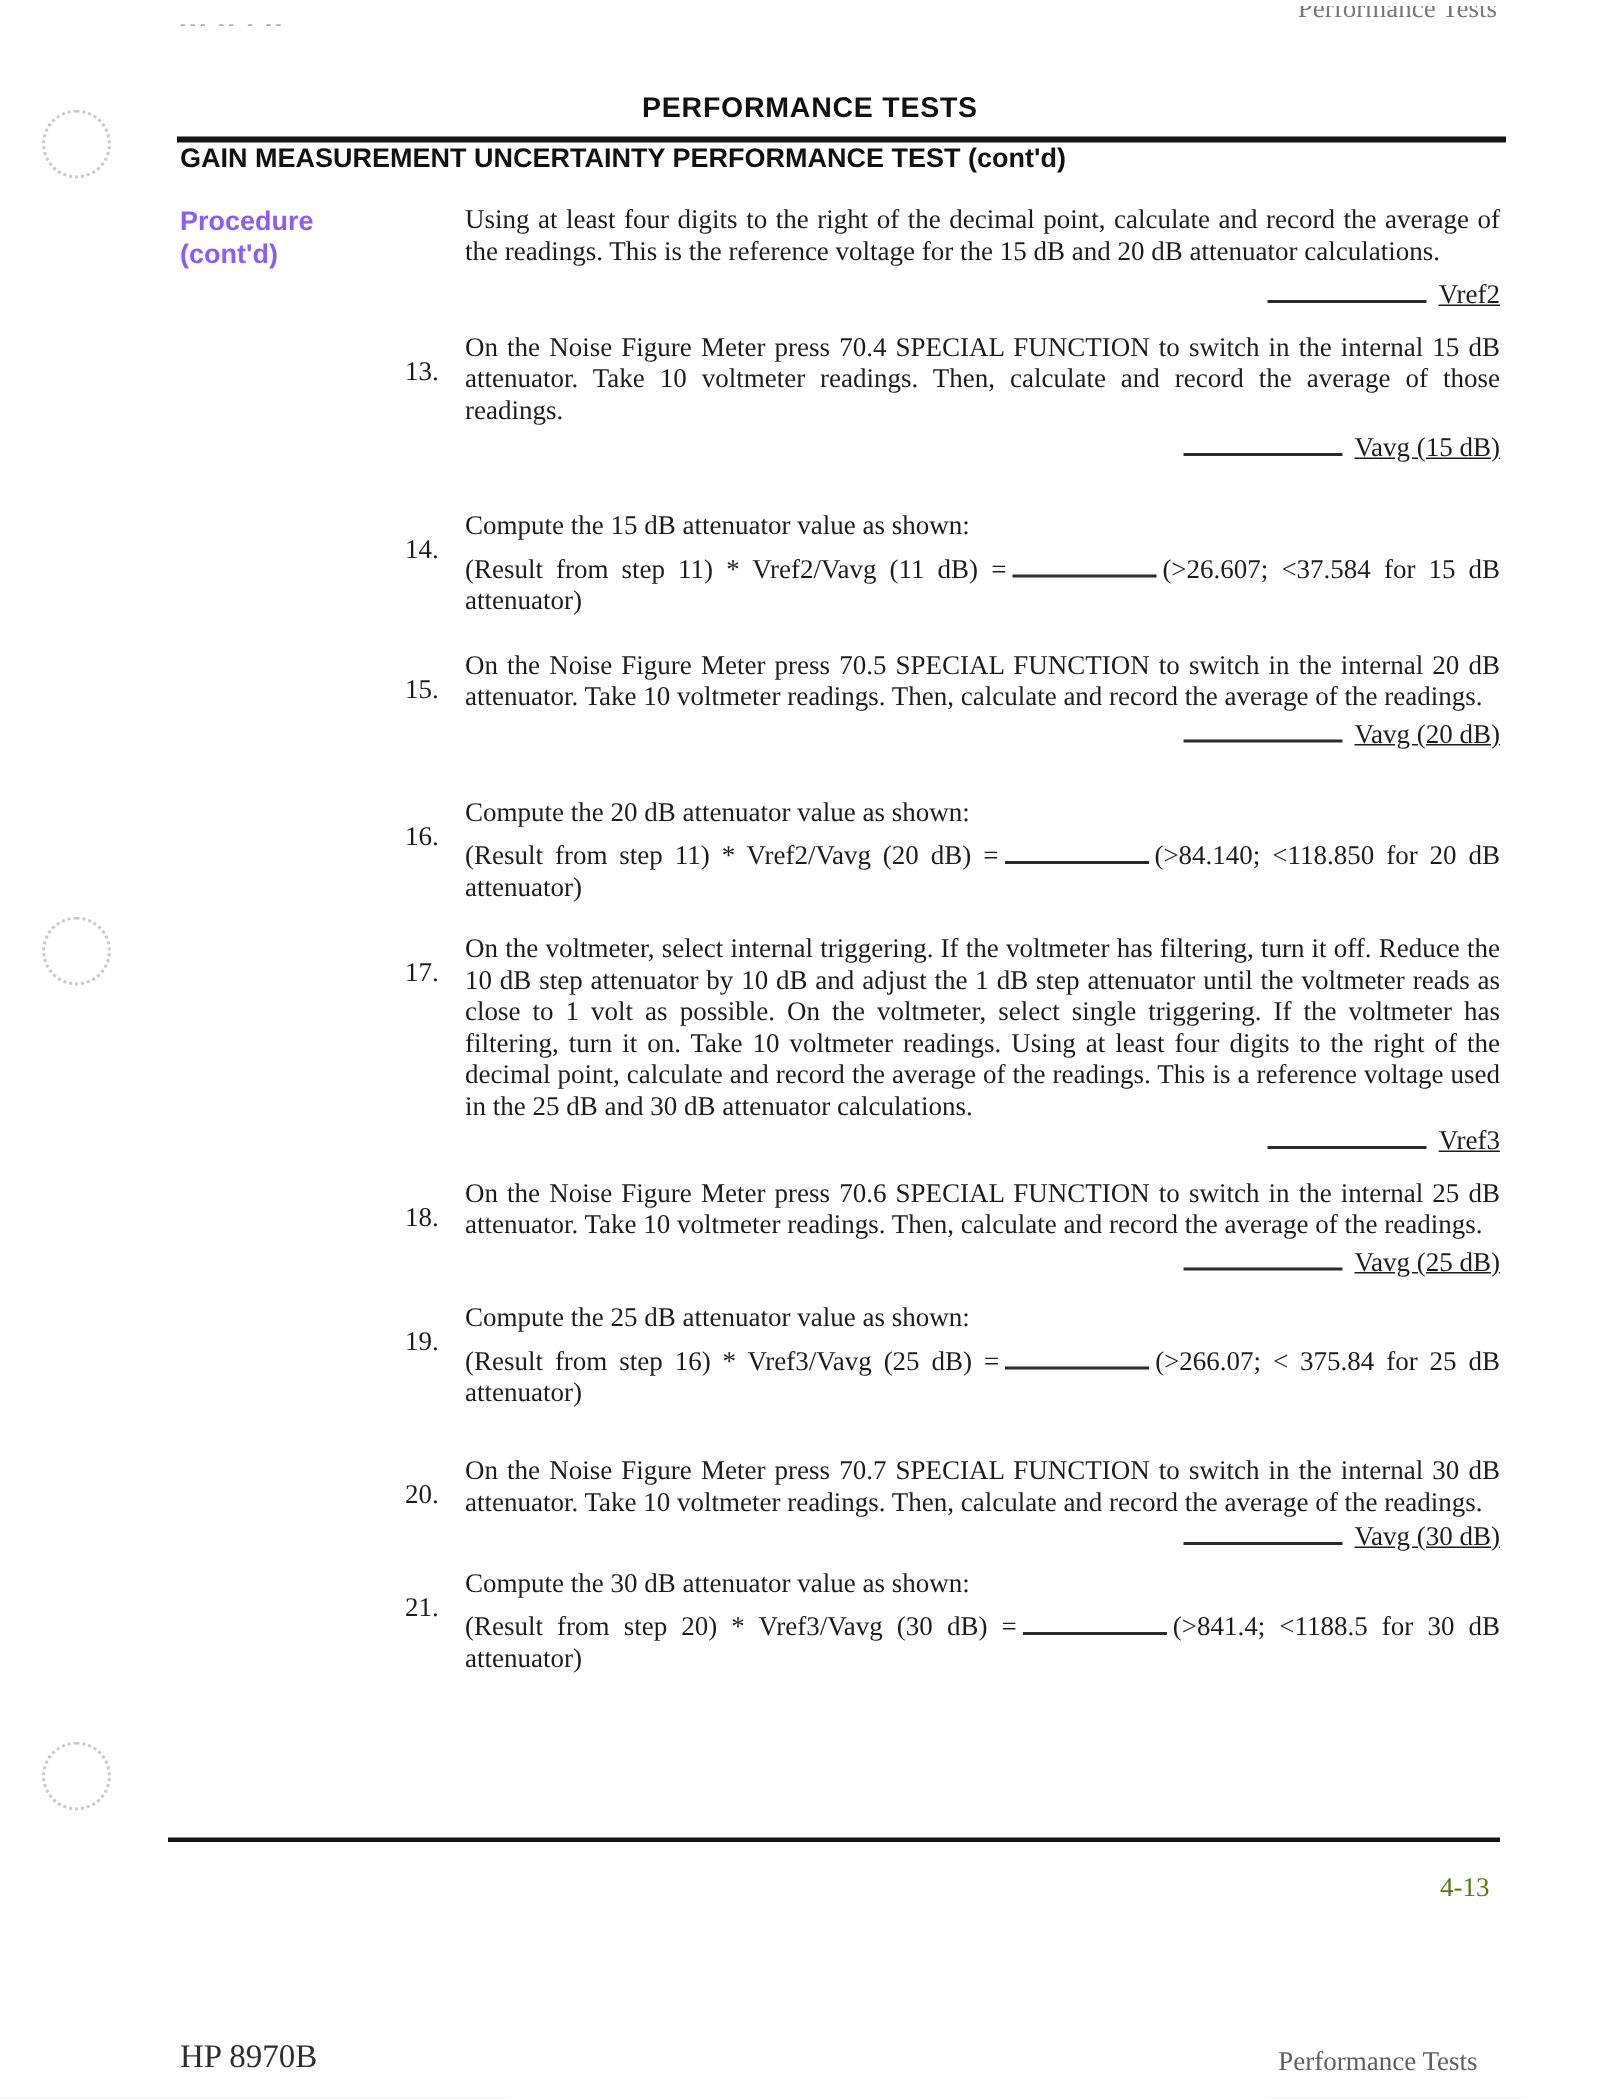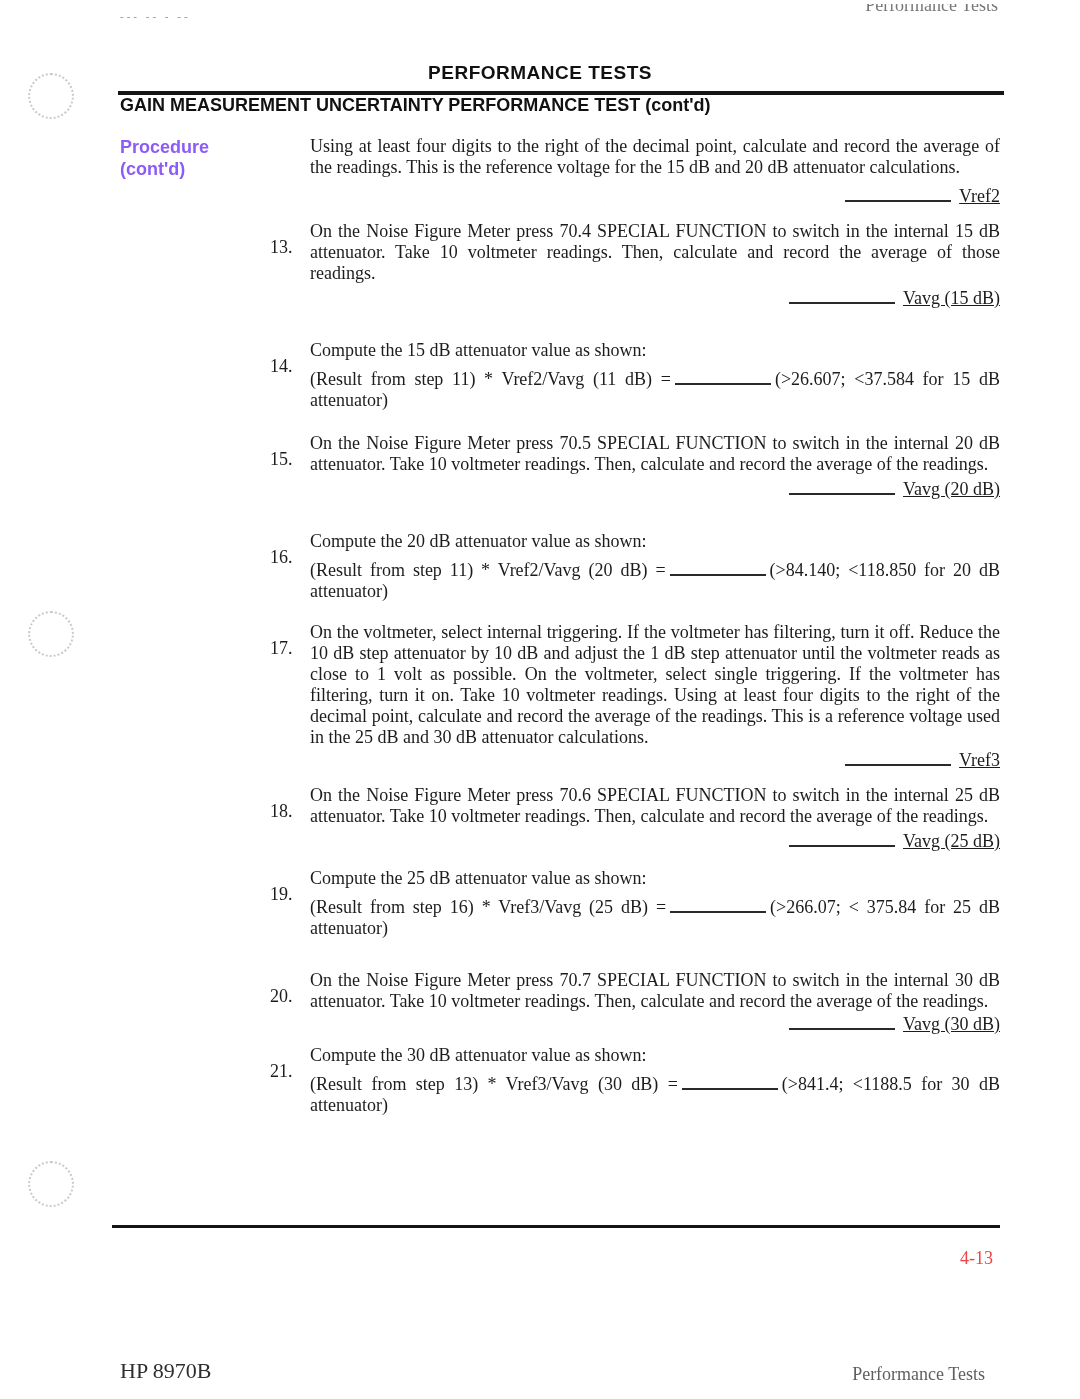--- a/index.html
+++ b/index.html
@@ -83,21 +83,21 @@
   .mt2{margin-top:2px}.mt4{margin-top:4px}.mt8{margin-top:8px}
   .mt10{margin-top:10px}.mt14{margin-top:14px}.mt16{margin-top:16px}
   .mt18{margin-top:31px}.mt20{margin-top:20px}.mt22{margin-top:22px}
 
   .rule-bottom {
     position:absolute; left:112px; top:1225px;
     width:888px; height:3px; background:#151515;
   }
   .page-num {
     position:absolute; right:87px; top:1248px;
-    font-size:18px; color:#ef4444;
+    font-size:18px; color:#4d7c0f;
   }
   .footer-left {
     position:absolute; left:120px; top:1360px;
     font-size:22px; color:#2e2e2e;
   }
   .footer-right {
     position:absolute; right:95px; top:1364px;
     font-size:18px; color:#5f5f5f;
   }
 </style>
@@ -197,21 +197,21 @@
         </div>
         <div class="blank-row mt2">
           <span class="blank"></span><span>Vavg (30 dB)</span>
         </div>
 
         <div class="step mt10">
           <span class="num">21.</span>
           <p class="jtext">Compute the 30 dB attenuator value as shown:</p>
         </div>
         <p class="jtext mt8">
-          <span>(Result from step 13) * Vref3/Vavg (30 dB) =</span><span class="fblank"></span><span>(&gt;841.4; &lt;1188.5 for 30 dB attenuator)</span>
+          <span>(Result from step 20) * Vref3/Vavg (30 dB) =</span><span class="fblank"></span><span>(&gt;841.4; &lt;1188.5 for 30 dB attenuator)</span>
         </p>
 
       </div>
     </div>
   </div>
 
   <div class="rule-bottom"></div>
   <div class="page-num">4-13</div>
   <div class="footer-left">HP 8970B</div>
   <div class="footer-right">Performance Tests</div>

